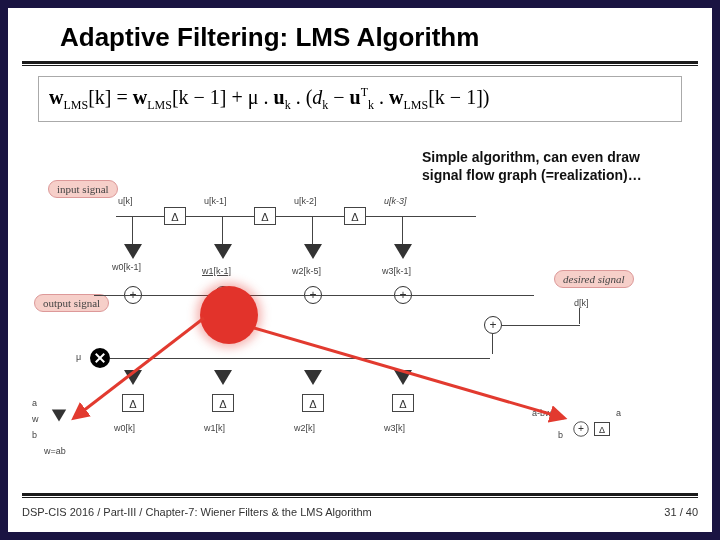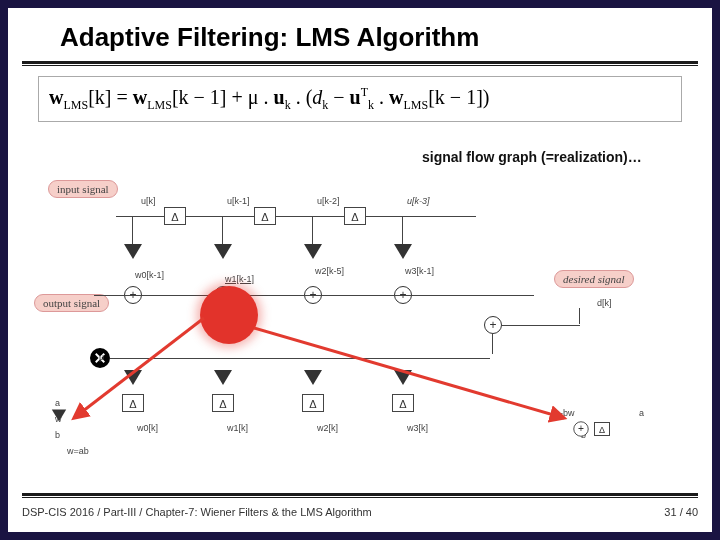--- a/index.html
+++ b/index.html
@@ -109,21 +109,21 @@
   }
   .mult::before, .mult::after{
     content:"";
     position:absolute;
     left:4px; top:9px;
     width:12px; height:2px;
     background:#fff;
   }
   .mult::before{ transform:rotate(45deg); }
   .mult::after{ transform:rotate(-45deg); }
-  .lbl { position:absolute; font-size:9px; color:#444; white-space:nowrap;margin-left:23px; }
+  .lbl { position:absolute; font-size:9px; color:#444; white-space:nowrap; }
   .line { position:absolute; background:#444; }
   .redcirc {
     position:absolute;
     width:58px; height:58px;
     background:#e2332b;
     border-radius:50%;
     box-shadow: 0 0 10px 4px rgba(226,51,43,0.35);
   }
   svg.arrows { position:absolute; left:0; top:0; width:100%; height:100%; pointer-events:none; }
   .footer {
@@ -143,20 +143,21 @@
 <div class="slide">
   <div class="title">Adaptive Filtering: LMS Algorithm</div>
   <hr class="hr1">
   <hr class="hr2">
 
   <div class="eqbox">
     <b>w</b><span class="sub">LMS</span><span>[k]</span><span> = </span><b>w</b><span class="sub">LMS</span><span>[k − 1]</span><span> + μ . </span><b>u</b><span class="sub">k</span><span> . (</span><i>d</i><span class="sub">k</span><span> − </span><b>u</b><span class="sup">T</span><span class="sub">k</span><span> . </span><b>w</b><span class="sub">LMS</span><span>[k − 1])</span>
   </div>
 
   <div class="note">
+    <div>Simple algorithm, can even draw</div>
     <div>signal flow graph (=realization)…</div>
   </div>
 
   <div class="diagram">
 
     <div class="pill" style="left:-6px; top:-18px;">input signal</div>
 
     <div class="pill" style="left:-20px; top:96px;">output signal</div>
 
     <div class="pill" style="left:500px; top:72px;font-style:italic;">desired signal</div>
@@ -175,22 +176,22 @@
     <div class="line" style="left:78px; top:18px; width:1px; height:28px;"></div>
     <div class="line" style="left:168px; top:18px; width:1px; height:28px;"></div>
     <div class="line" style="left:258px; top:18px; width:1px; height:28px;"></div>
     <div class="line" style="left:348px; top:18px; width:1px; height:28px;"></div>
 
     <div class="tri" style="left:72px; top:46px; transform:rotate(90deg);"></div>
     <div class="tri" style="left:162px; top:46px; transform:rotate(90deg);"></div>
     <div class="tri" style="left:252px; top:46px; transform:rotate(90deg);"></div>
     <div class="tri" style="left:342px; top:46px; transform:rotate(90deg);"></div>
 
-    <div class="lbl" style="left:58px; top:72px;">w0[k-1]</div>
-    <div class="lbl" style="left:148px; top:76px;text-decoration:underline;">w1[k-1]</div>
+    <div class="lbl" style="left:58px; top:64px;">w0[k-1]</div>
+    <div class="lbl" style="left:148px; top:68px;text-decoration:underline;">w1[k-1]</div>
     <div class="lbl" style="left:238px; top:68px;">w2[k-5]</div>
     <div class="lbl" style="left:328px; top:68px;">w3[k-1]</div>
 
     <div class="adder" style="left:70px; top:88px;">+</div>
     <div class="adder" style="left:160px; top:88px;">+</div>
     <div class="adder" style="left:250px; top:88px;">+</div>
     <div class="adder" style="left:340px; top:88px;">+</div>
 
     <div class="line" style="left:40px; top:97px; width:400px; height:1px;"></div>
 

